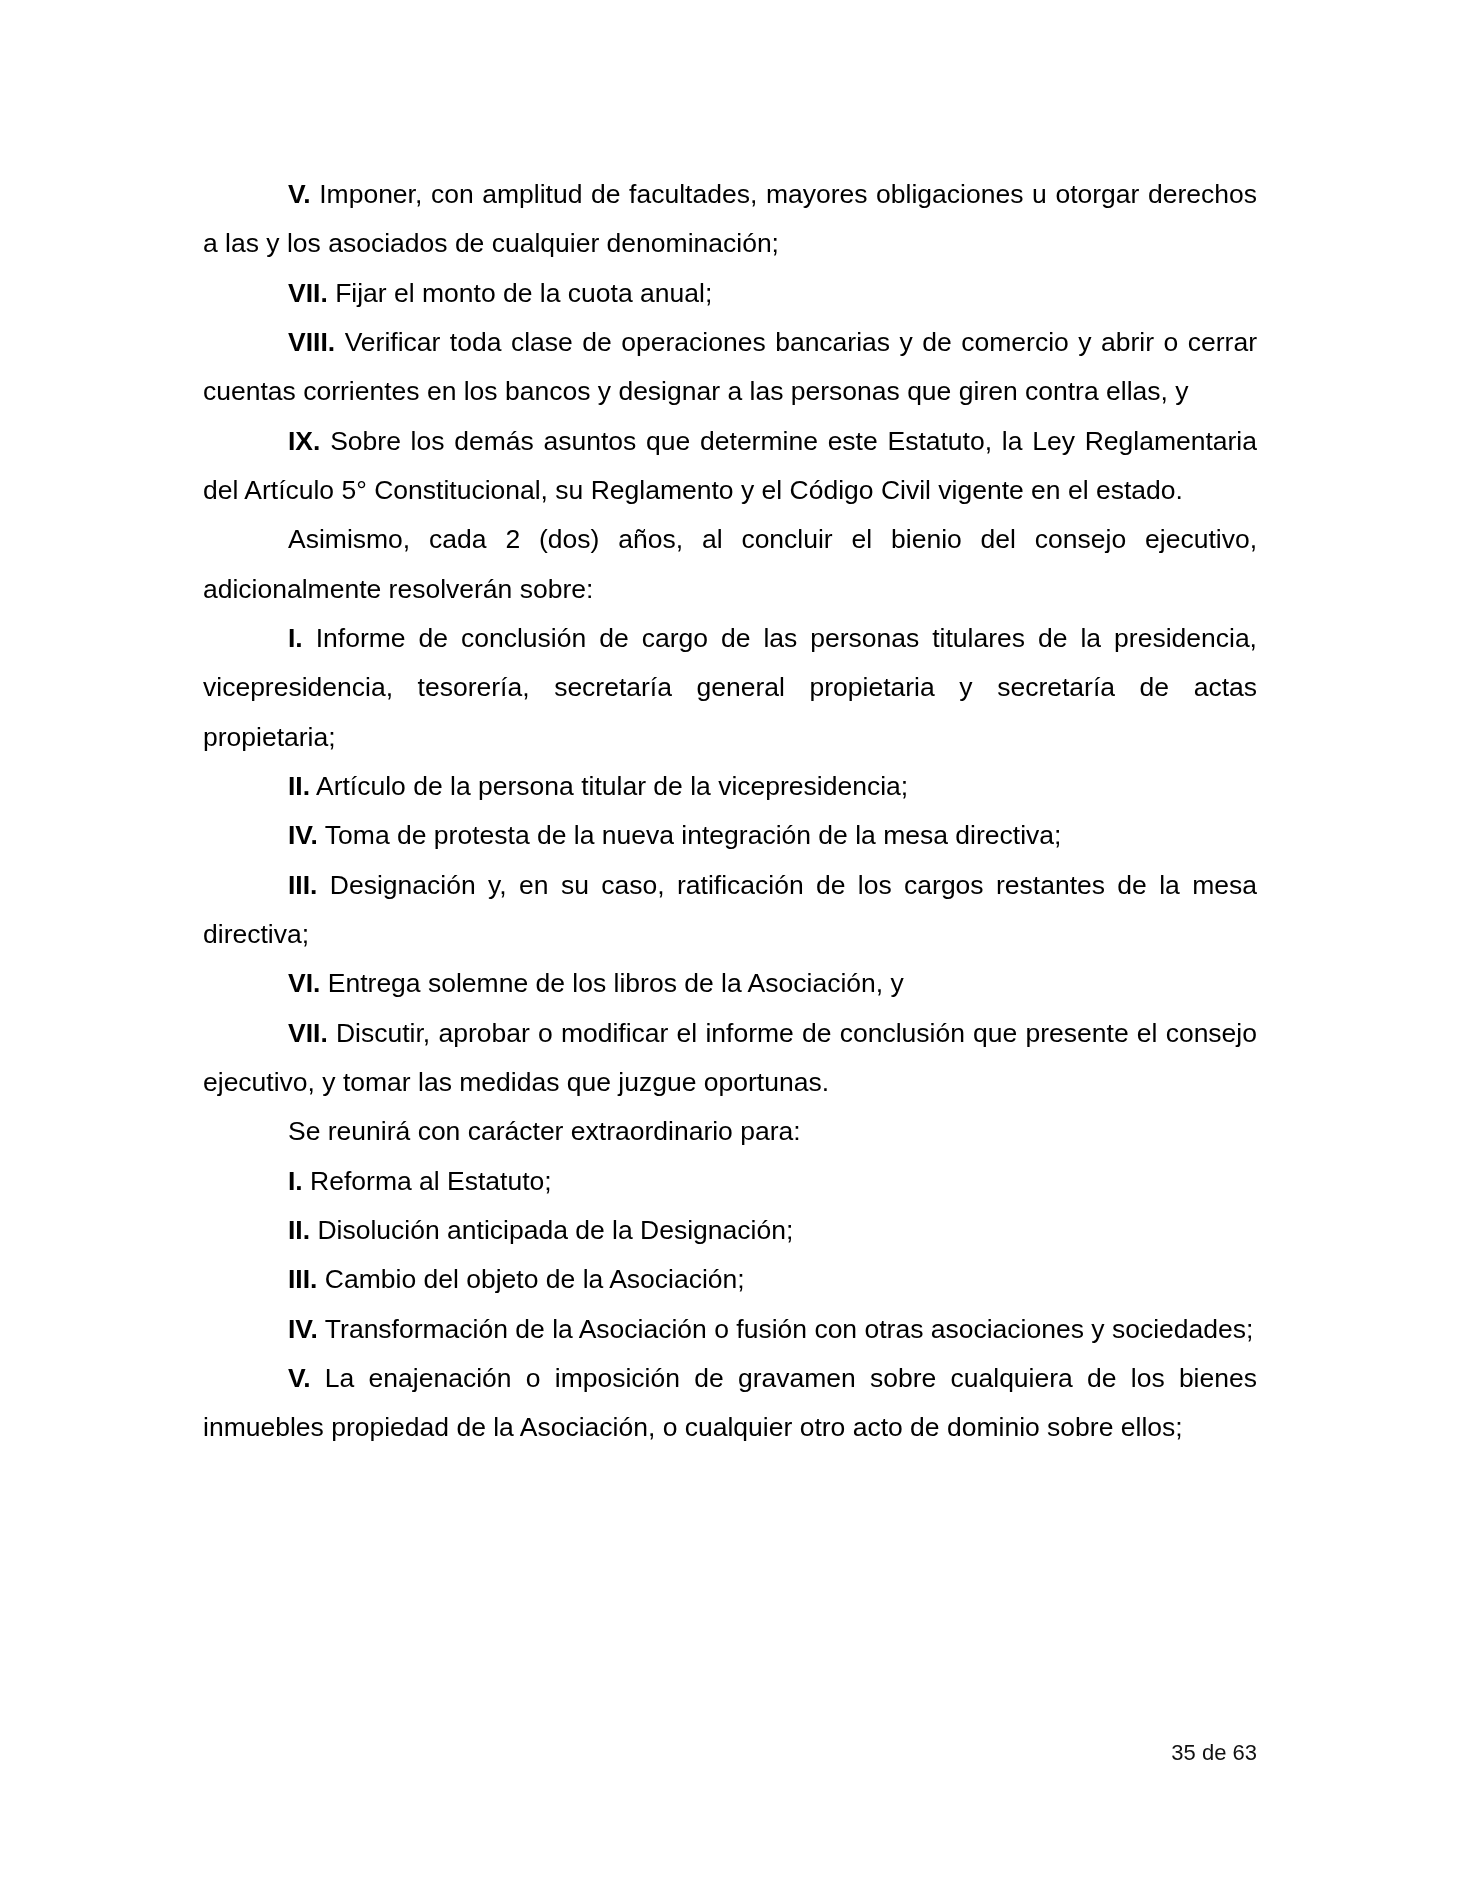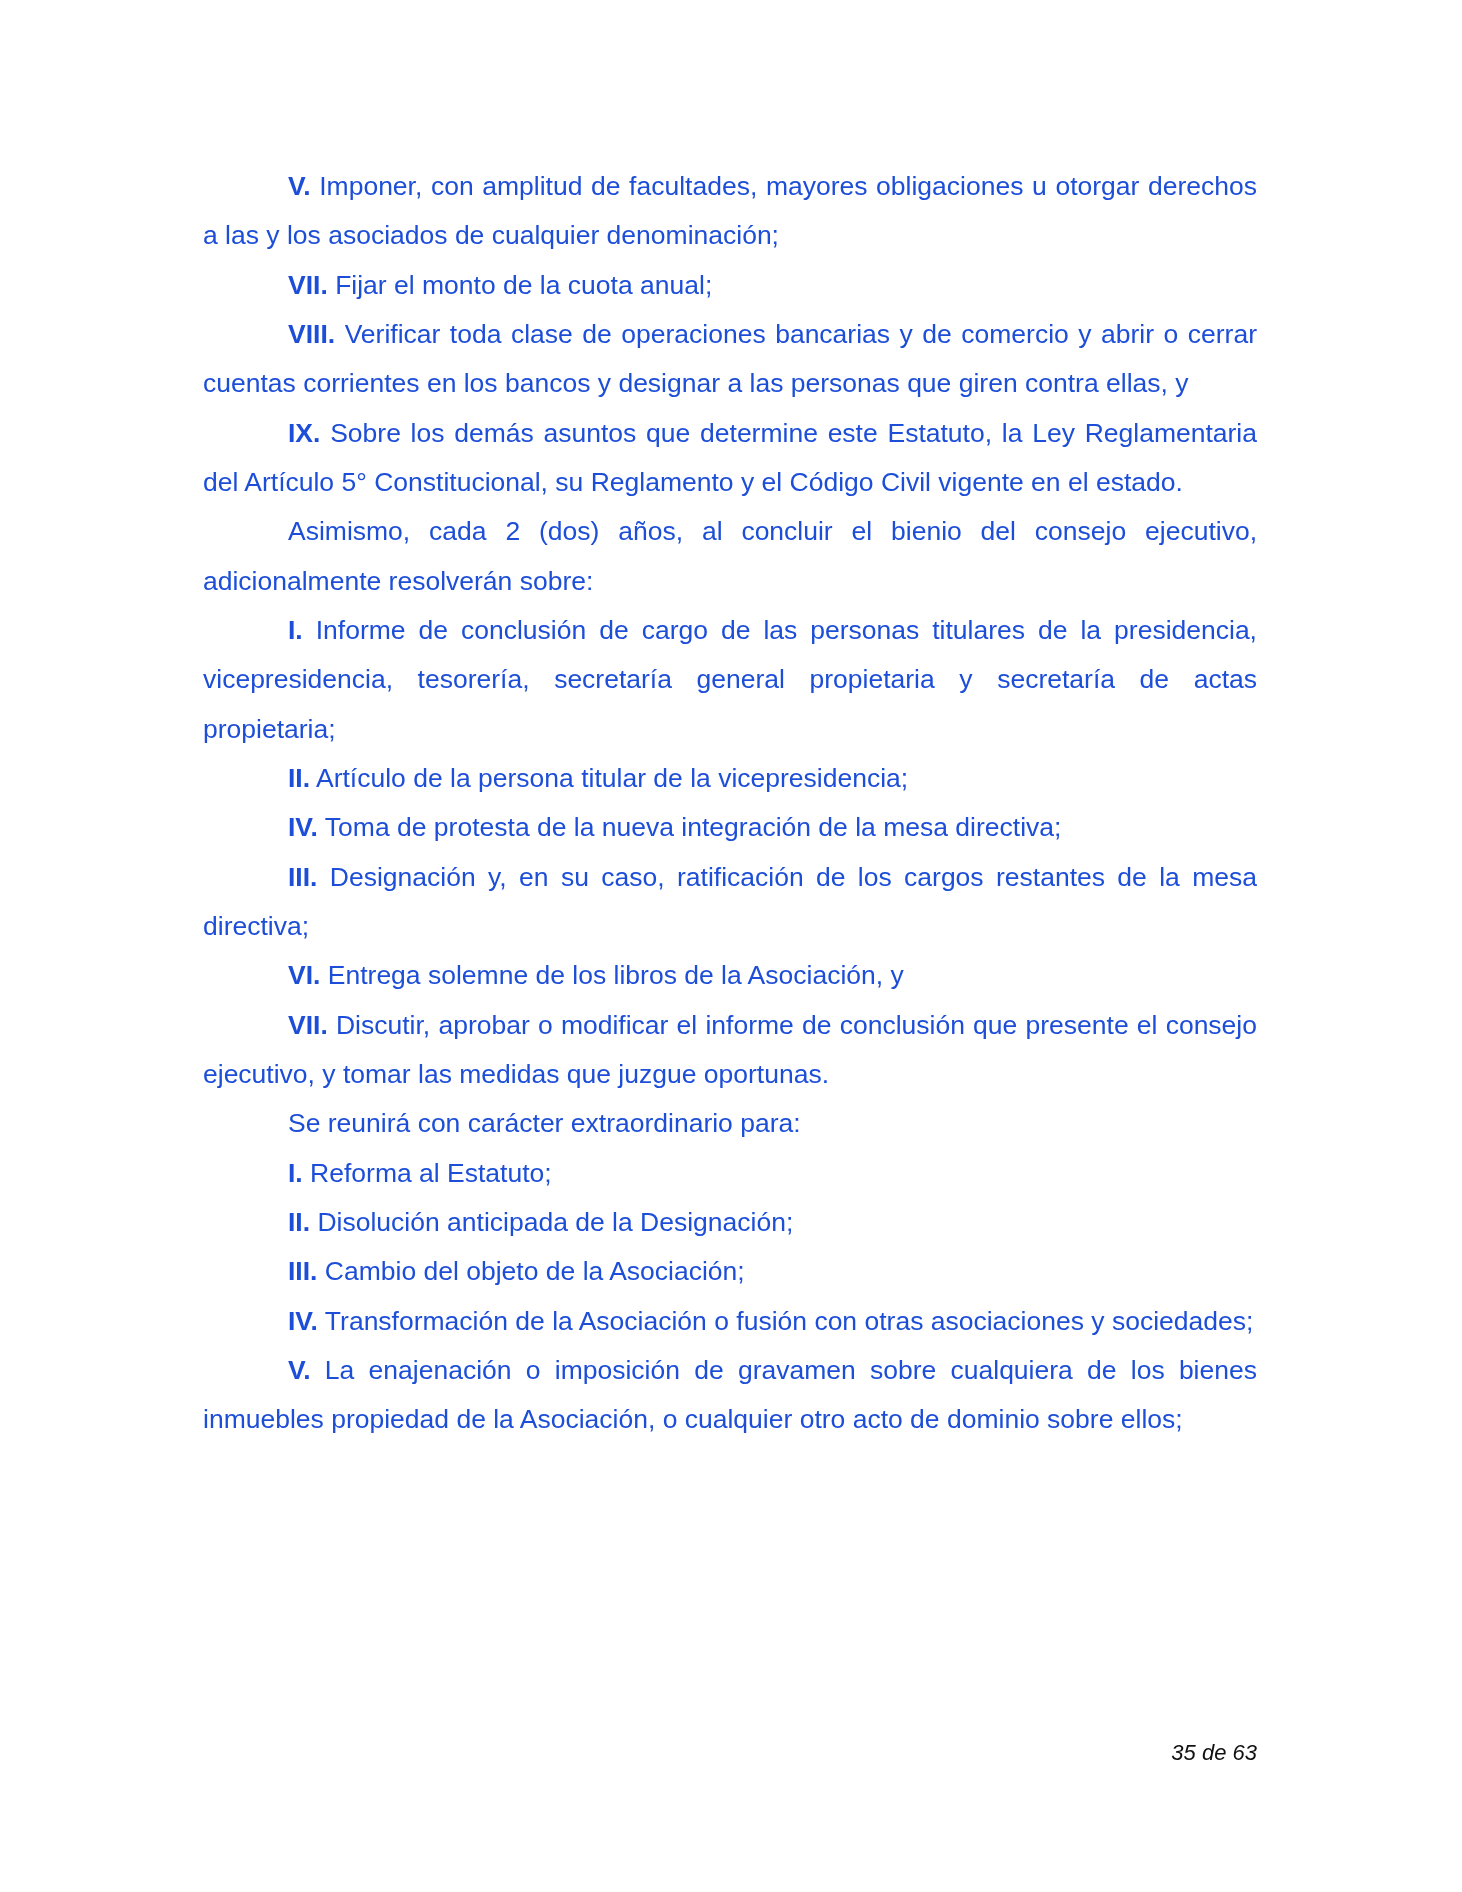--- a/index.html
+++ b/index.html
@@ -1,38 +1,37 @@
 <!DOCTYPE html>
 <html><head>
 <meta charset="utf-8">
 <style>
   html, body { margin: 0; padding: 0; background: #ffffff; }
   body { width: 1462px; height: 1892px; position: relative; overflow: hidden; }
   .page-body {
     position: absolute;
     left: 203px;
-    top: 162px;
+    top: 170px;
     width: 1054px;
     font-family: "Liberation Sans", sans-serif;
     font-size: 26.5px;
     line-height: 49.33px;
-    color: #1d4ed8;
+    color: #000000;
   }
   .para {
     margin: 0;
     text-align: justify;
     text-indent: 85px;
   }
   .num { font-weight: bold; }
   .page-number {
     position: absolute;
     right: 205px;
     top: 1738px;
     font-family: "Liberation Sans", sans-serif;
-    font-style: italic;
     font-size: 22px;
     line-height: 30px;
     color: #111111;
   }
 </style>
 </head>
 <body>
 
 <div class="page-body">
   <p class="para"><span class="num">V.</span> <span>Imponer, con amplitud de facultades, mayores obligaciones u otorgar derechos a las y los asociados de cualquier denominación;</span></p>

